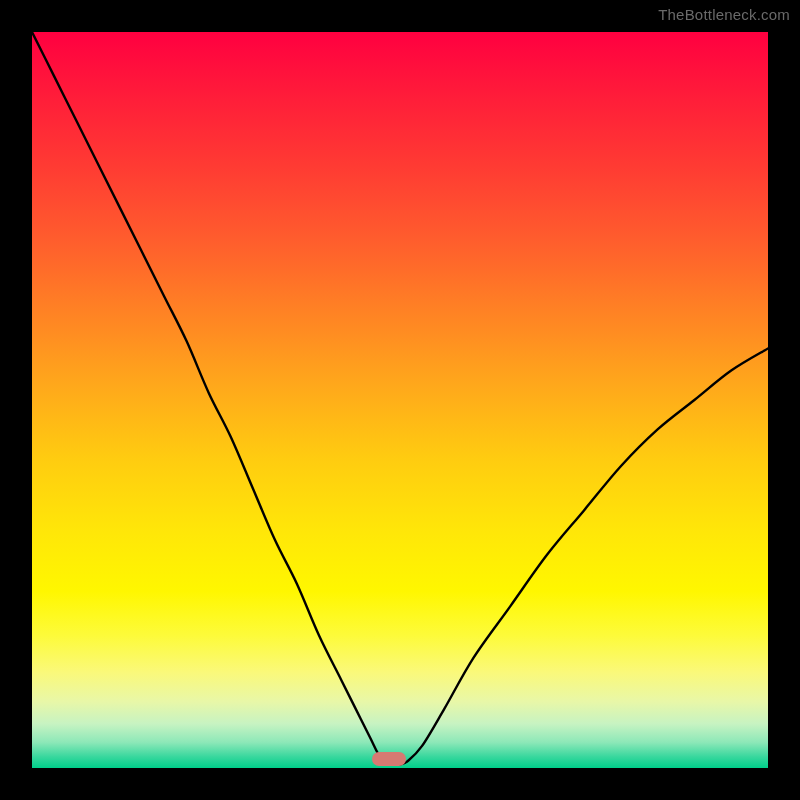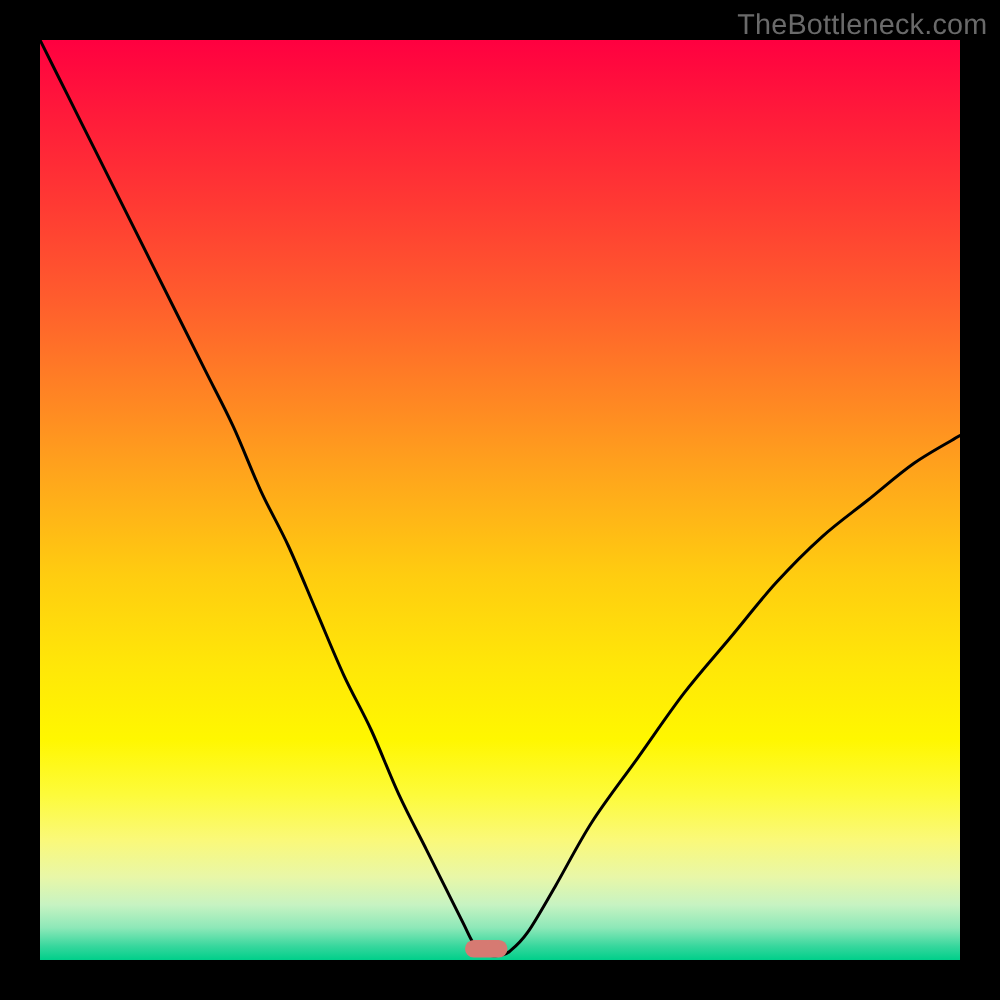--- a/index.html
+++ b/index.html
@@ -58,21 +58,21 @@
     position: absolute;
     width: 34px;
     height: 14px;
     background: #d67a72;
     border-radius: 7px;
   }
   .watermark {
     position: absolute;
     top: 6px;
     right: 10px;
-    font-size: 23px;
+    font-size: 15px;
     font-weight: 500;
     color: #6a6a6a;
     letter-spacing: 0.2px;
   }
 </style>
 </head>
 <body>
 
 <div class="frame">
 

